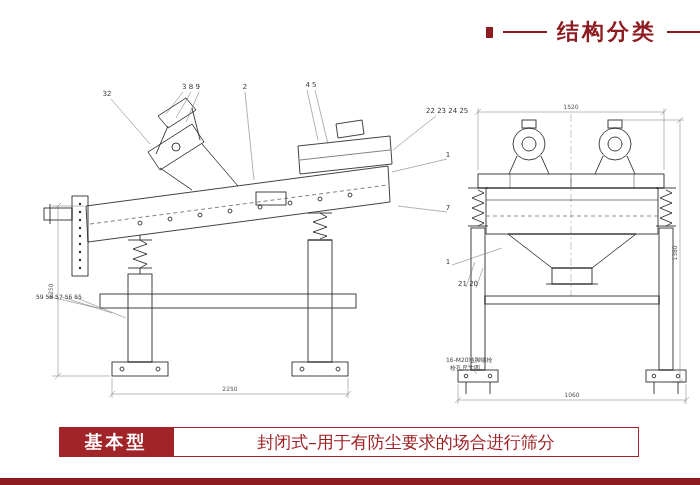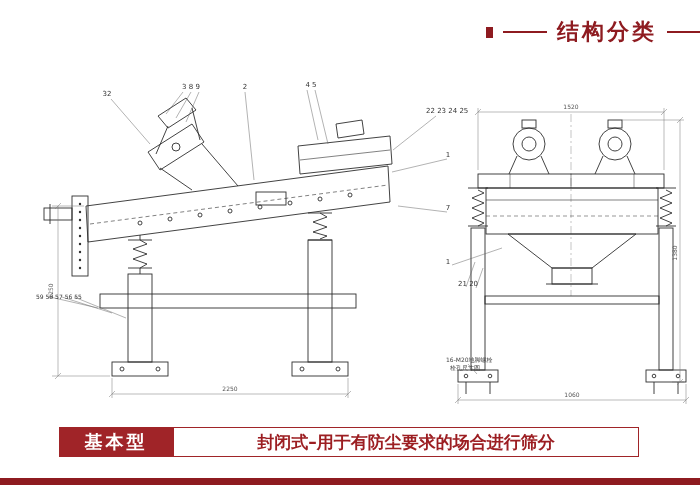--- a/index.html
+++ b/index.html
@@ -21,21 +21,21 @@
   .drawing{position:absolute;top:56px;left:0;width:700px;height:364px;}
   .drawing svg text{font-family:"DejaVu Sans","Liberation Sans",sans-serif;}
   
   .footer-bar{position:absolute;top:427px;left:59px;height:30px;display:flex;}
   .type-label{
     width:114px;background:#a02428;color:#ffffff;font-size:18px;font-weight:bold;
     display:flex;align-items:center;justify-content:center;letter-spacing:3px;
   }
   .type-desc{
     width:464px;background:#ffffff;border:1px solid #a02428;color:#9c1e22;
-    font-size:17px;font-weight:bold;display:flex;align-items:center;justify-content:center;
+    font-size:17px;font-weight:normal;display:flex;align-items:center;justify-content:center;
   }
   .bottom-strip{position:absolute;left:0;bottom:0;width:700px;height:7px;background:#8e1b20;}
 </style>
 </head>
 <body>
 
 <div class="page">
 
   <header class="page-header">
     <span class="deco-sq"></span>

